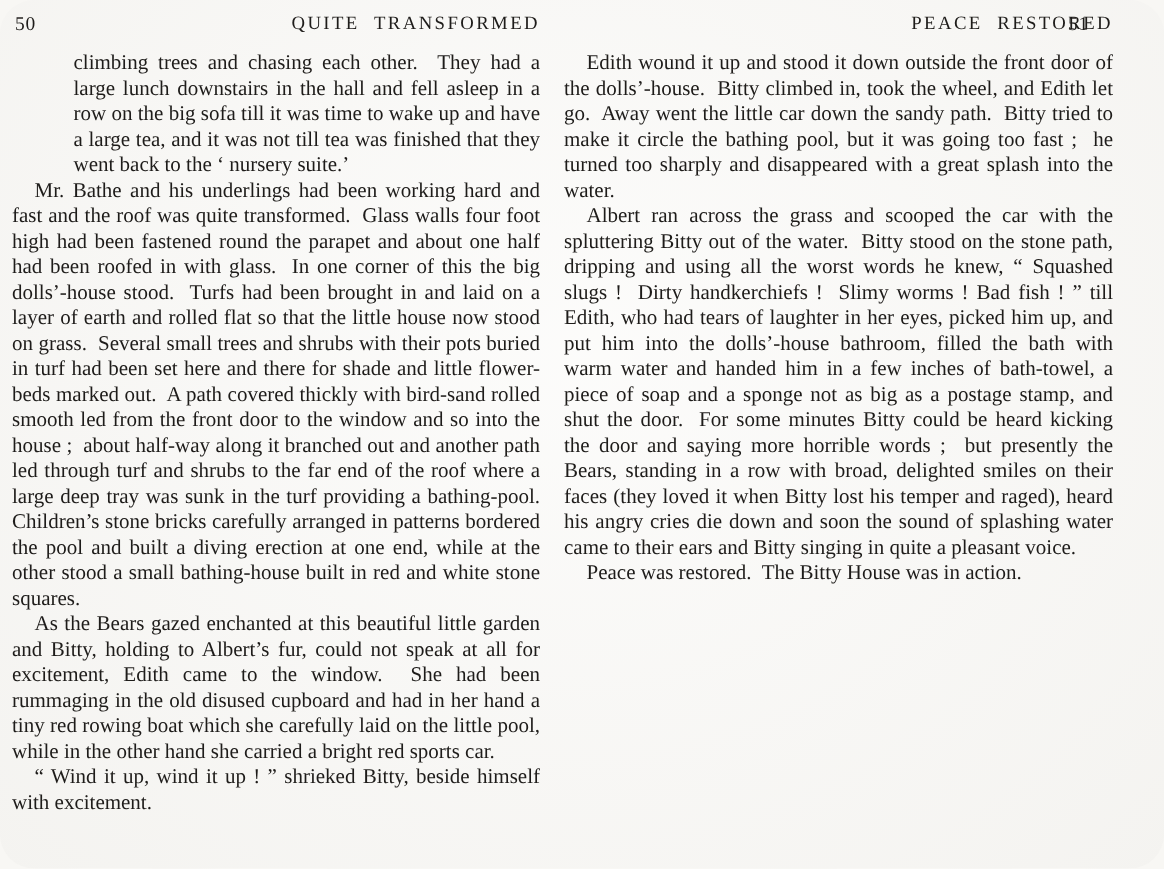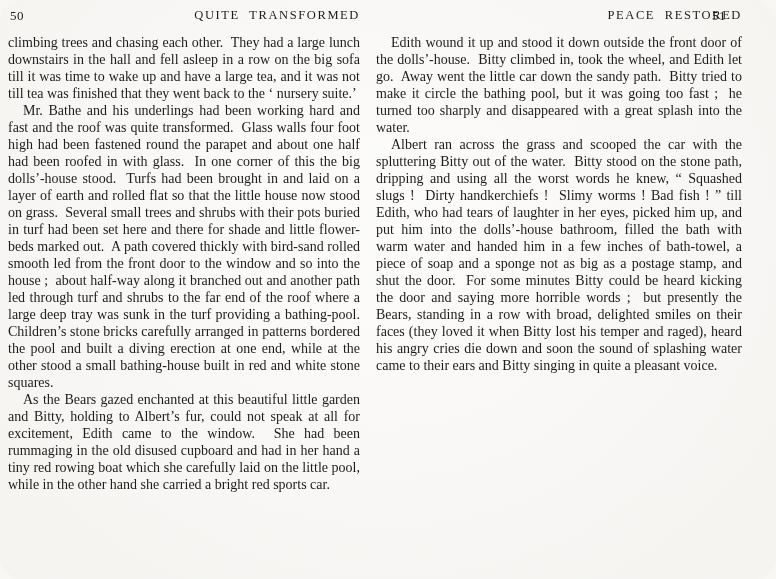--- a/index.html
+++ b/index.html
@@ -66,43 +66,46 @@
     text-align: justify;
   }
   .body-text p {
     margin: 0;
     padding: 0;
     text-indent: 15px;
     white-space: pre-wrap;
   }
   .body-text p.continuation {
     text-indent: 0;
+    margin-left: 41px;
   }
 </style>
 </head>
 <body>
 
 <div class="spread">
 
   <div class="page page-left">
     <div class="running-head">
       <span class="folio folio-left">50</span>
       <span class="running-title">QUITE TRANSFORMED</span>
     </div>
     <div class="body-text">
       <p class="continuation">climbing trees and chasing each other.  They had a large lunch downstairs in the hall and fell asleep in a row on the big sofa till it was time to wake up and have a large tea, and it was not till tea was finished that they went back to the ‘ nursery suite.’</p>
       <p>Mr. Bathe and his underlings had been working hard and fast and the roof was quite transformed.  Glass walls four foot high had been fastened round the parapet and about one half had been roofed in with glass.  In one corner of this the big dolls’-house stood.  Turfs had been brought in and laid on a layer of earth and rolled flat so that the little house now stood on grass.  Several small trees and shrubs with their pots buried in turf had been set here and there for shade and little flower-beds marked out.  A path covered thickly with bird-sand rolled smooth led from the front door to the window and so into the house ;  about half-way along it branched out and another path led through turf and shrubs to the far end of the roof where a large deep tray was sunk in the turf providing a bathing-pool.  Children’s stone bricks carefully arranged in patterns bordered the pool and built a diving erection at one end, while at the other stood a small bathing-house built in red and white stone squares.</p>
       <p>As the Bears gazed enchanted at this beautiful little garden and Bitty, holding to Albert’s fur, could not speak at all for excitement, Edith came to the window.  She had been rummaging in the old disused cupboard and had in her hand a tiny red rowing boat which she carefully laid on the little pool, while in the other hand she carried a bright red sports car.</p>
+      <p>“ Wind it up, wind it up ! ” shrieked Bitty, beside himself with excitement.</p>
     </div>
   </div>
 
   <div class="page page-right">
     <div class="running-head">
       <span class="running-title">PEACE RESTORED</span>
       <span class="folio folio-right">51</span>
     </div>
     <div class="body-text">
       <p>Edith wound it up and stood it down outside the front door of the dolls’-house.  Bitty climbed in, took the wheel, and Edith let go.  Away went the little car down the sandy path.  Bitty tried to make it circle the bathing pool, but it was going too fast ;  he turned too sharply and disappeared with a great splash into the water.</p>
       <p>Albert ran across the grass and scooped the car with the spluttering Bitty out of the water.  Bitty stood on the stone path, dripping and using all the worst words he knew, “ Squashed slugs !  Dirty handkerchiefs !  Slimy worms ! Bad fish ! ” till Edith, who had tears of laughter in her eyes, picked him up, and put him into the dolls’-house bathroom, filled the bath with warm water and handed him in a few inches of bath-towel, a piece of soap and a sponge not as big as a postage stamp, and shut the door.  For some minutes Bitty could be heard kicking the door and saying more horrible words ;  but presently the Bears, standing in a row with broad, delighted smiles on their faces (they loved it when Bitty lost his temper and raged), heard his angry cries die down and soon the sound of splashing water came to their ears and Bitty singing in quite a pleasant voice.</p>
+      <p>Peace was restored.  The Bitty House was in action.</p>
     </div>
   </div>
 
 </div>
 
 </body></html>

